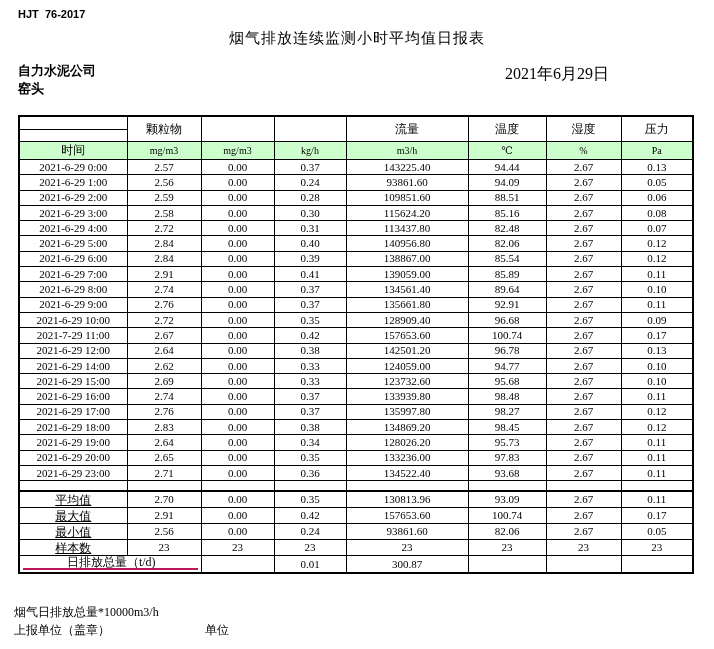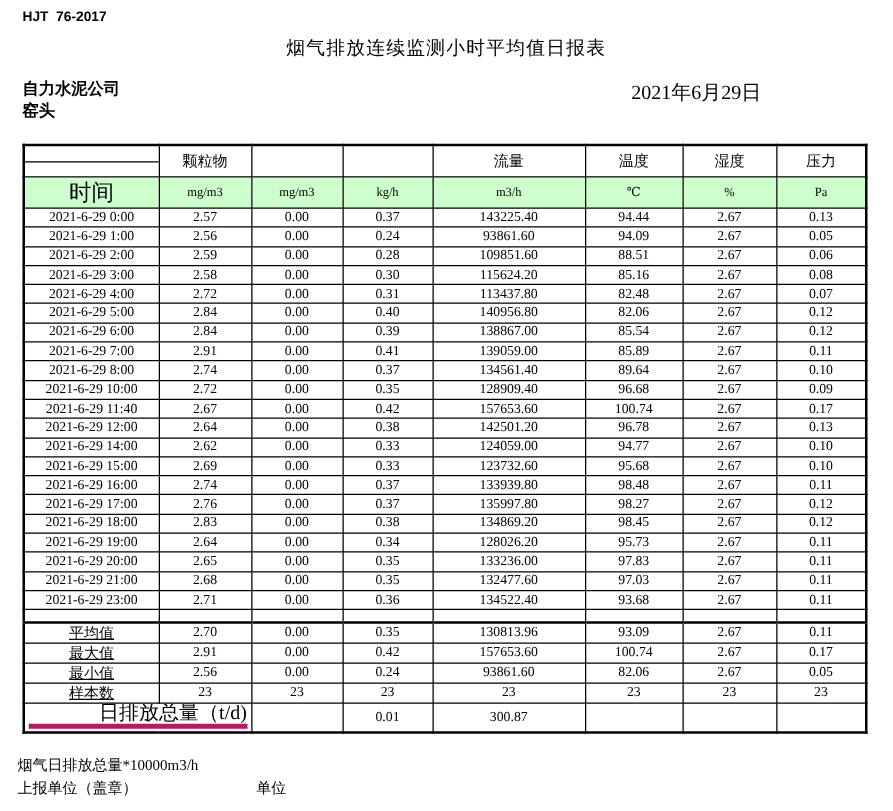--- a/index.html
+++ b/index.html
@@ -40,33 +40,33 @@
     border: 1px solid #000; text-align: center; padding: 0;
     overflow: hidden; white-space: nowrap; font-weight: normal;
   }
   tr.group-row th { height: 24px; font-size: 12px; }
   th.time-group { position: relative; }
   th.time-group .split-line {
     position: absolute; left: 0; right: 0; top: 50%; height: 0;
     border-top: 1px solid #000;
   }
   tr.unit-row td { height: 15px; background: #ccffcc; font-size: 10px; }
-  tr.unit-row td.time-h { font-size: 18px; }
+  tr.unit-row td.time-h { font-size: 12px; }
 
   tbody.hours td { height: 14.3px; font-size: 11px; line-height: 1; }
   tr.spacer td { height: 9px; border-bottom: 2px solid #000; }
 
   tbody.summary td { height: 15px; font-size: 11px; line-height: 1; }
   tbody.summary .ulbl { text-decoration: underline; font-size: 12px; }
 
   tr.total td { height: 15px; font-size: 11px; line-height: 1; }
   tr.total td.lbl-cell { text-align: left; vertical-align: bottom; }
   tr.total .lbl-full {
     display: block; margin: 0 3px 2px 3px; padding-left: 2px;
-    border-bottom: 4px solid #be185d; text-align: right; font-size: 16px;
+    border-bottom: 2px solid #be185d; text-align: center; font-size: 12px;
   }
 
   .footnote { position: absolute; left: 14px; top: 604px; font-size: 12px; }
   .footer-unit1 { position: absolute; left: 14px; top: 622px; font-size: 12px; }
   .footer-unit2 { position: absolute; left: 205px; top: 622px; font-size: 12px; }
 </style>
 </head>
 <body>
 
 <div class="page">
@@ -207,34 +207,44 @@
           <td>2021-6-29 8:00</td>
           <td>2.74</td>
           <td>0.00</td>
           <td>0.37</td>
           <td>134561.40</td>
           <td>89.64</td>
           <td>2.67</td>
           <td>0.10</td>
         </tr>
 
+        <tr>
+          <td>2021-6-29 9:00</td>
+          <td>2.76</td>
+          <td>0.00</td>
+          <td>0.37</td>
+          <td>135661.80</td>
+          <td>92.91</td>
+          <td>2.67</td>
+          <td>0.11</td>
+        </tr>
 
         <tr>
           <td>2021-6-29 10:00</td>
           <td>2.72</td>
           <td>0.00</td>
           <td>0.35</td>
           <td>128909.40</td>
           <td>96.68</td>
           <td>2.67</td>
           <td>0.09</td>
         </tr>
 
         <tr>
-          <td>2021-6-29 11:40</td>
+          <td>2021-7-29 11:00</td>
           <td>2.67</td>
           <td>0.00</td>
           <td>0.42</td>
           <td>157653.60</td>
           <td>100.74</td>
           <td>2.67</td>
           <td>0.17</td>
         </tr>
 
         <tr>
@@ -318,30 +328,20 @@
           <td>2021-6-29 20:00</td>
           <td>2.65</td>
           <td>0.00</td>
           <td>0.35</td>
           <td>133236.00</td>
           <td>97.83</td>
           <td>2.67</td>
           <td>0.11</td>
         </tr>
 
-        <tr>
-          <td>2021-6-29 21:00</td>
-          <td>2.68</td>
-          <td>0.00</td>
-          <td>0.35</td>
-          <td>132477.60</td>
-          <td>97.03</td>
-          <td>2.67</td>
-          <td>0.11</td>
-        </tr>
 
 
         <tr>
           <td>2021-6-29 23:00</td>
           <td>2.71</td>
           <td>0.00</td>
           <td>0.36</td>
           <td>134522.40</td>
           <td>93.68</td>
           <td>2.67</td>

